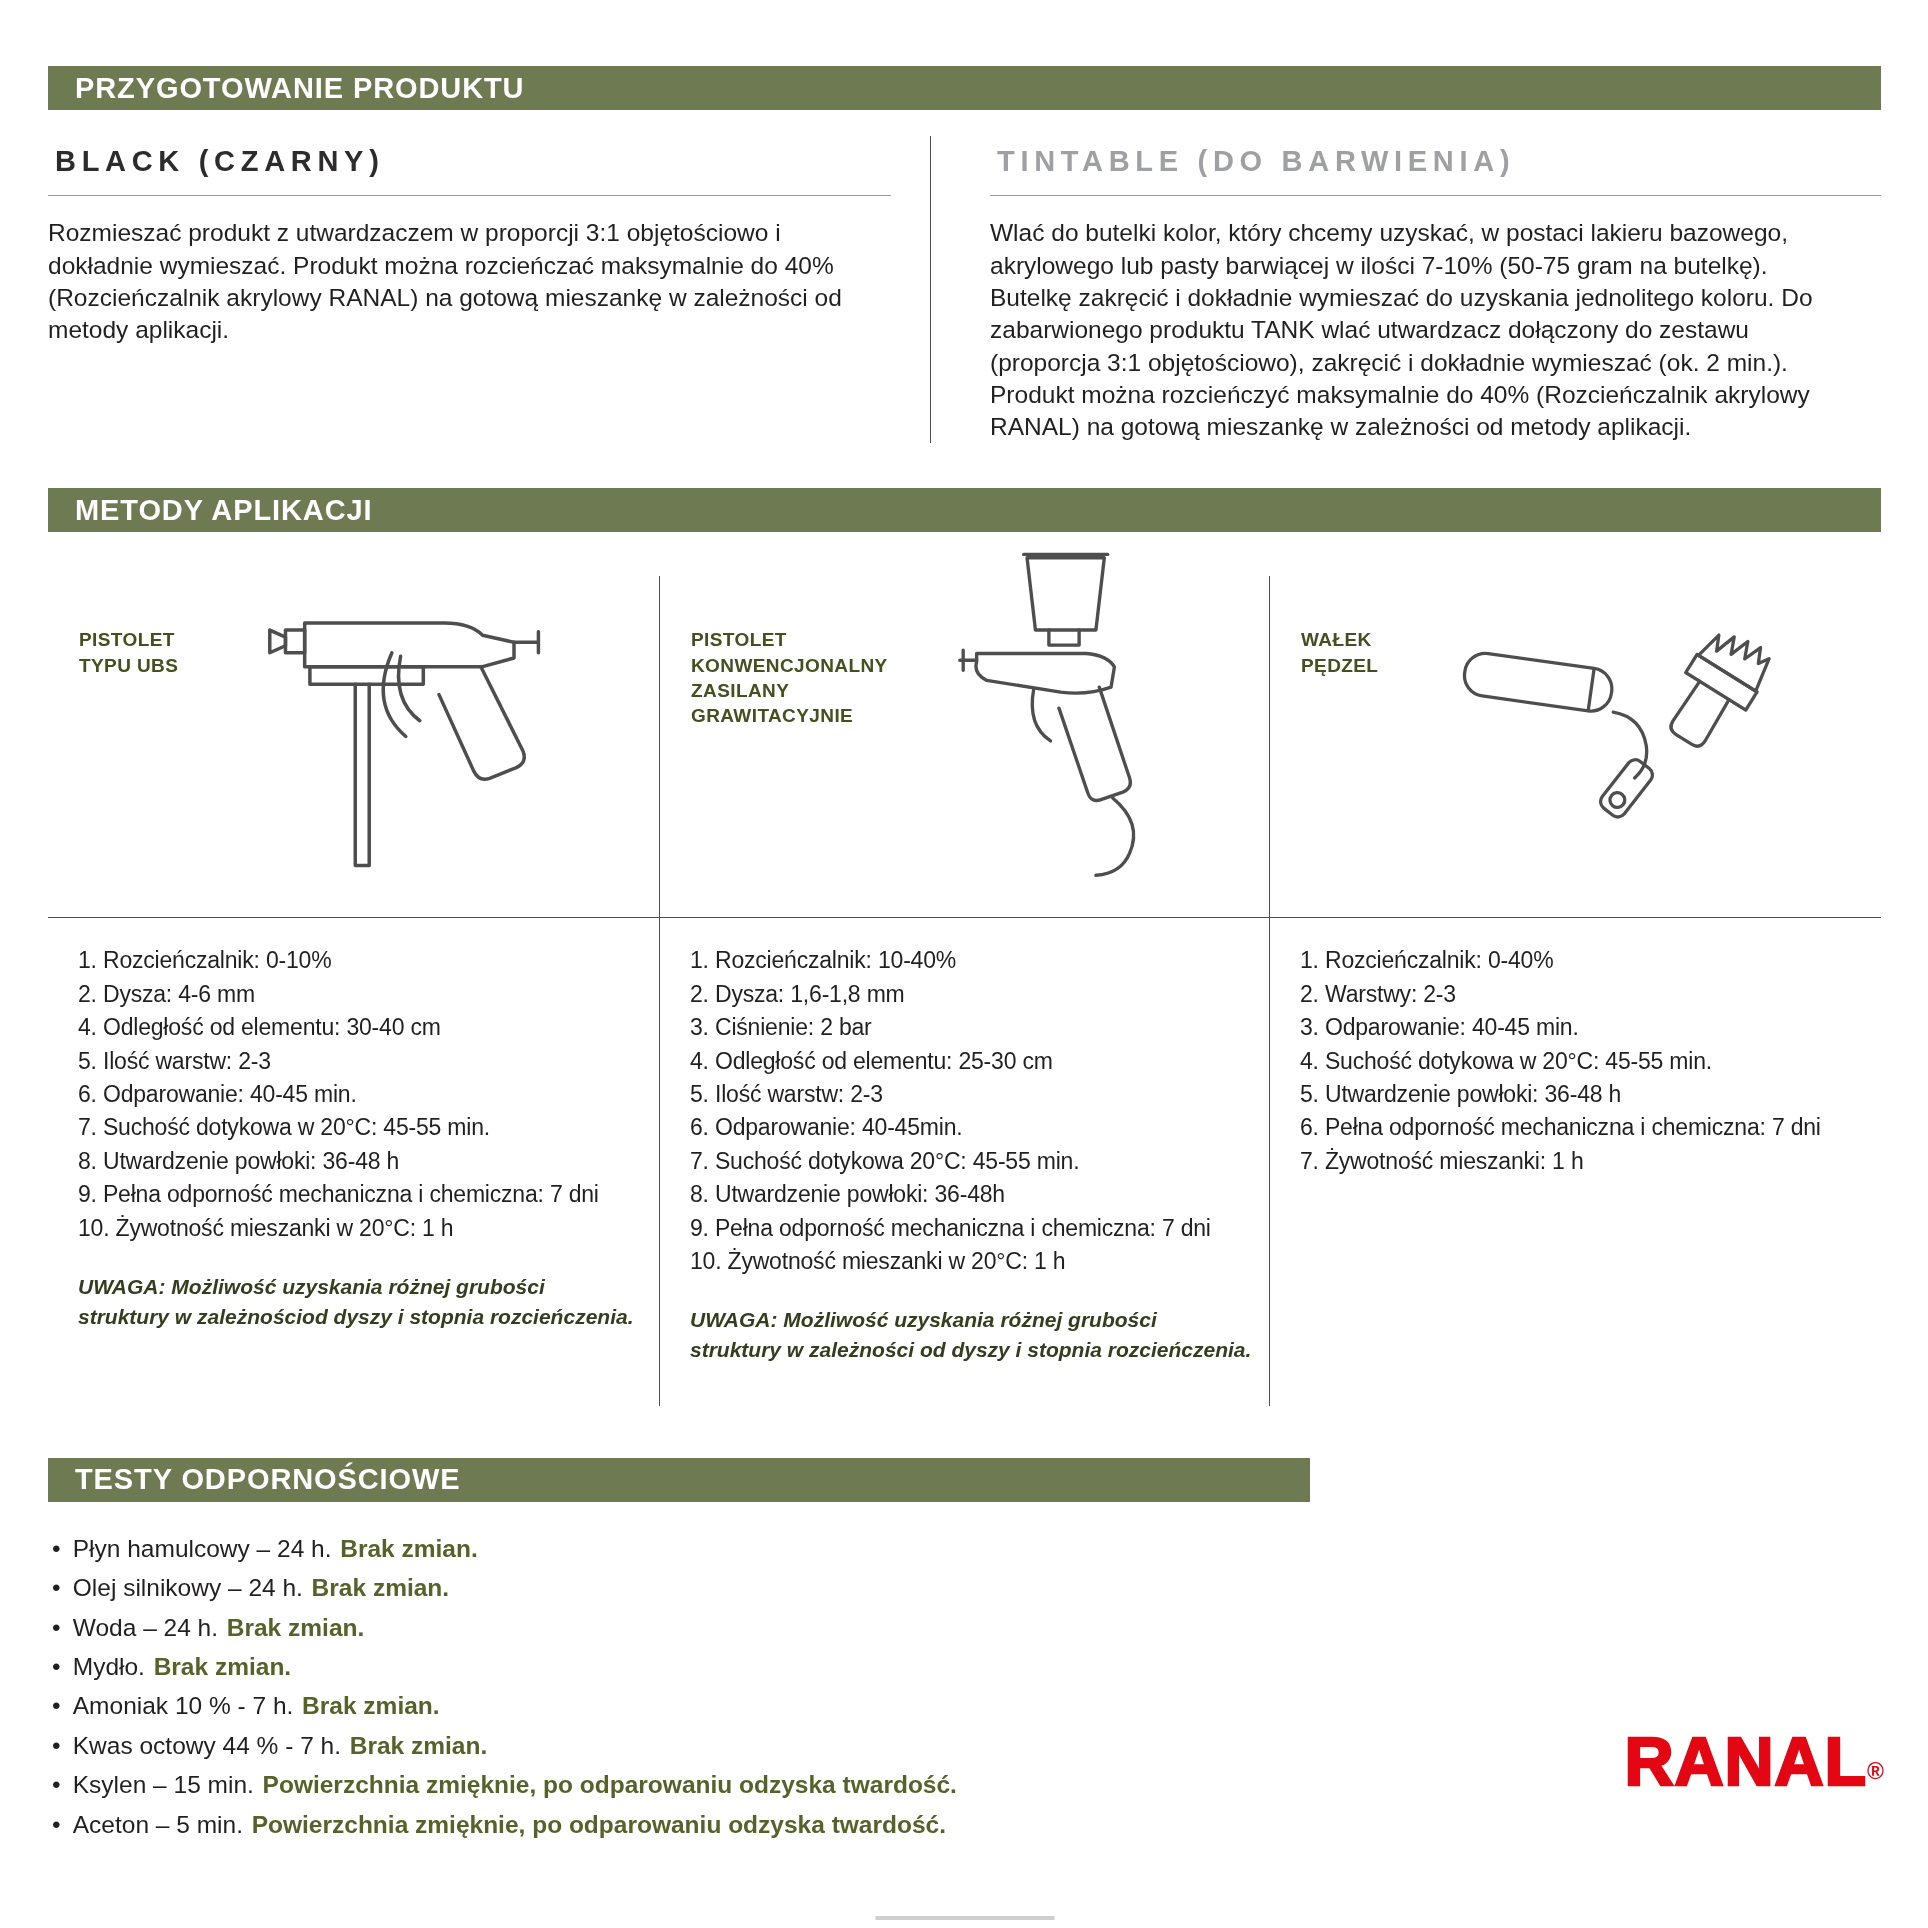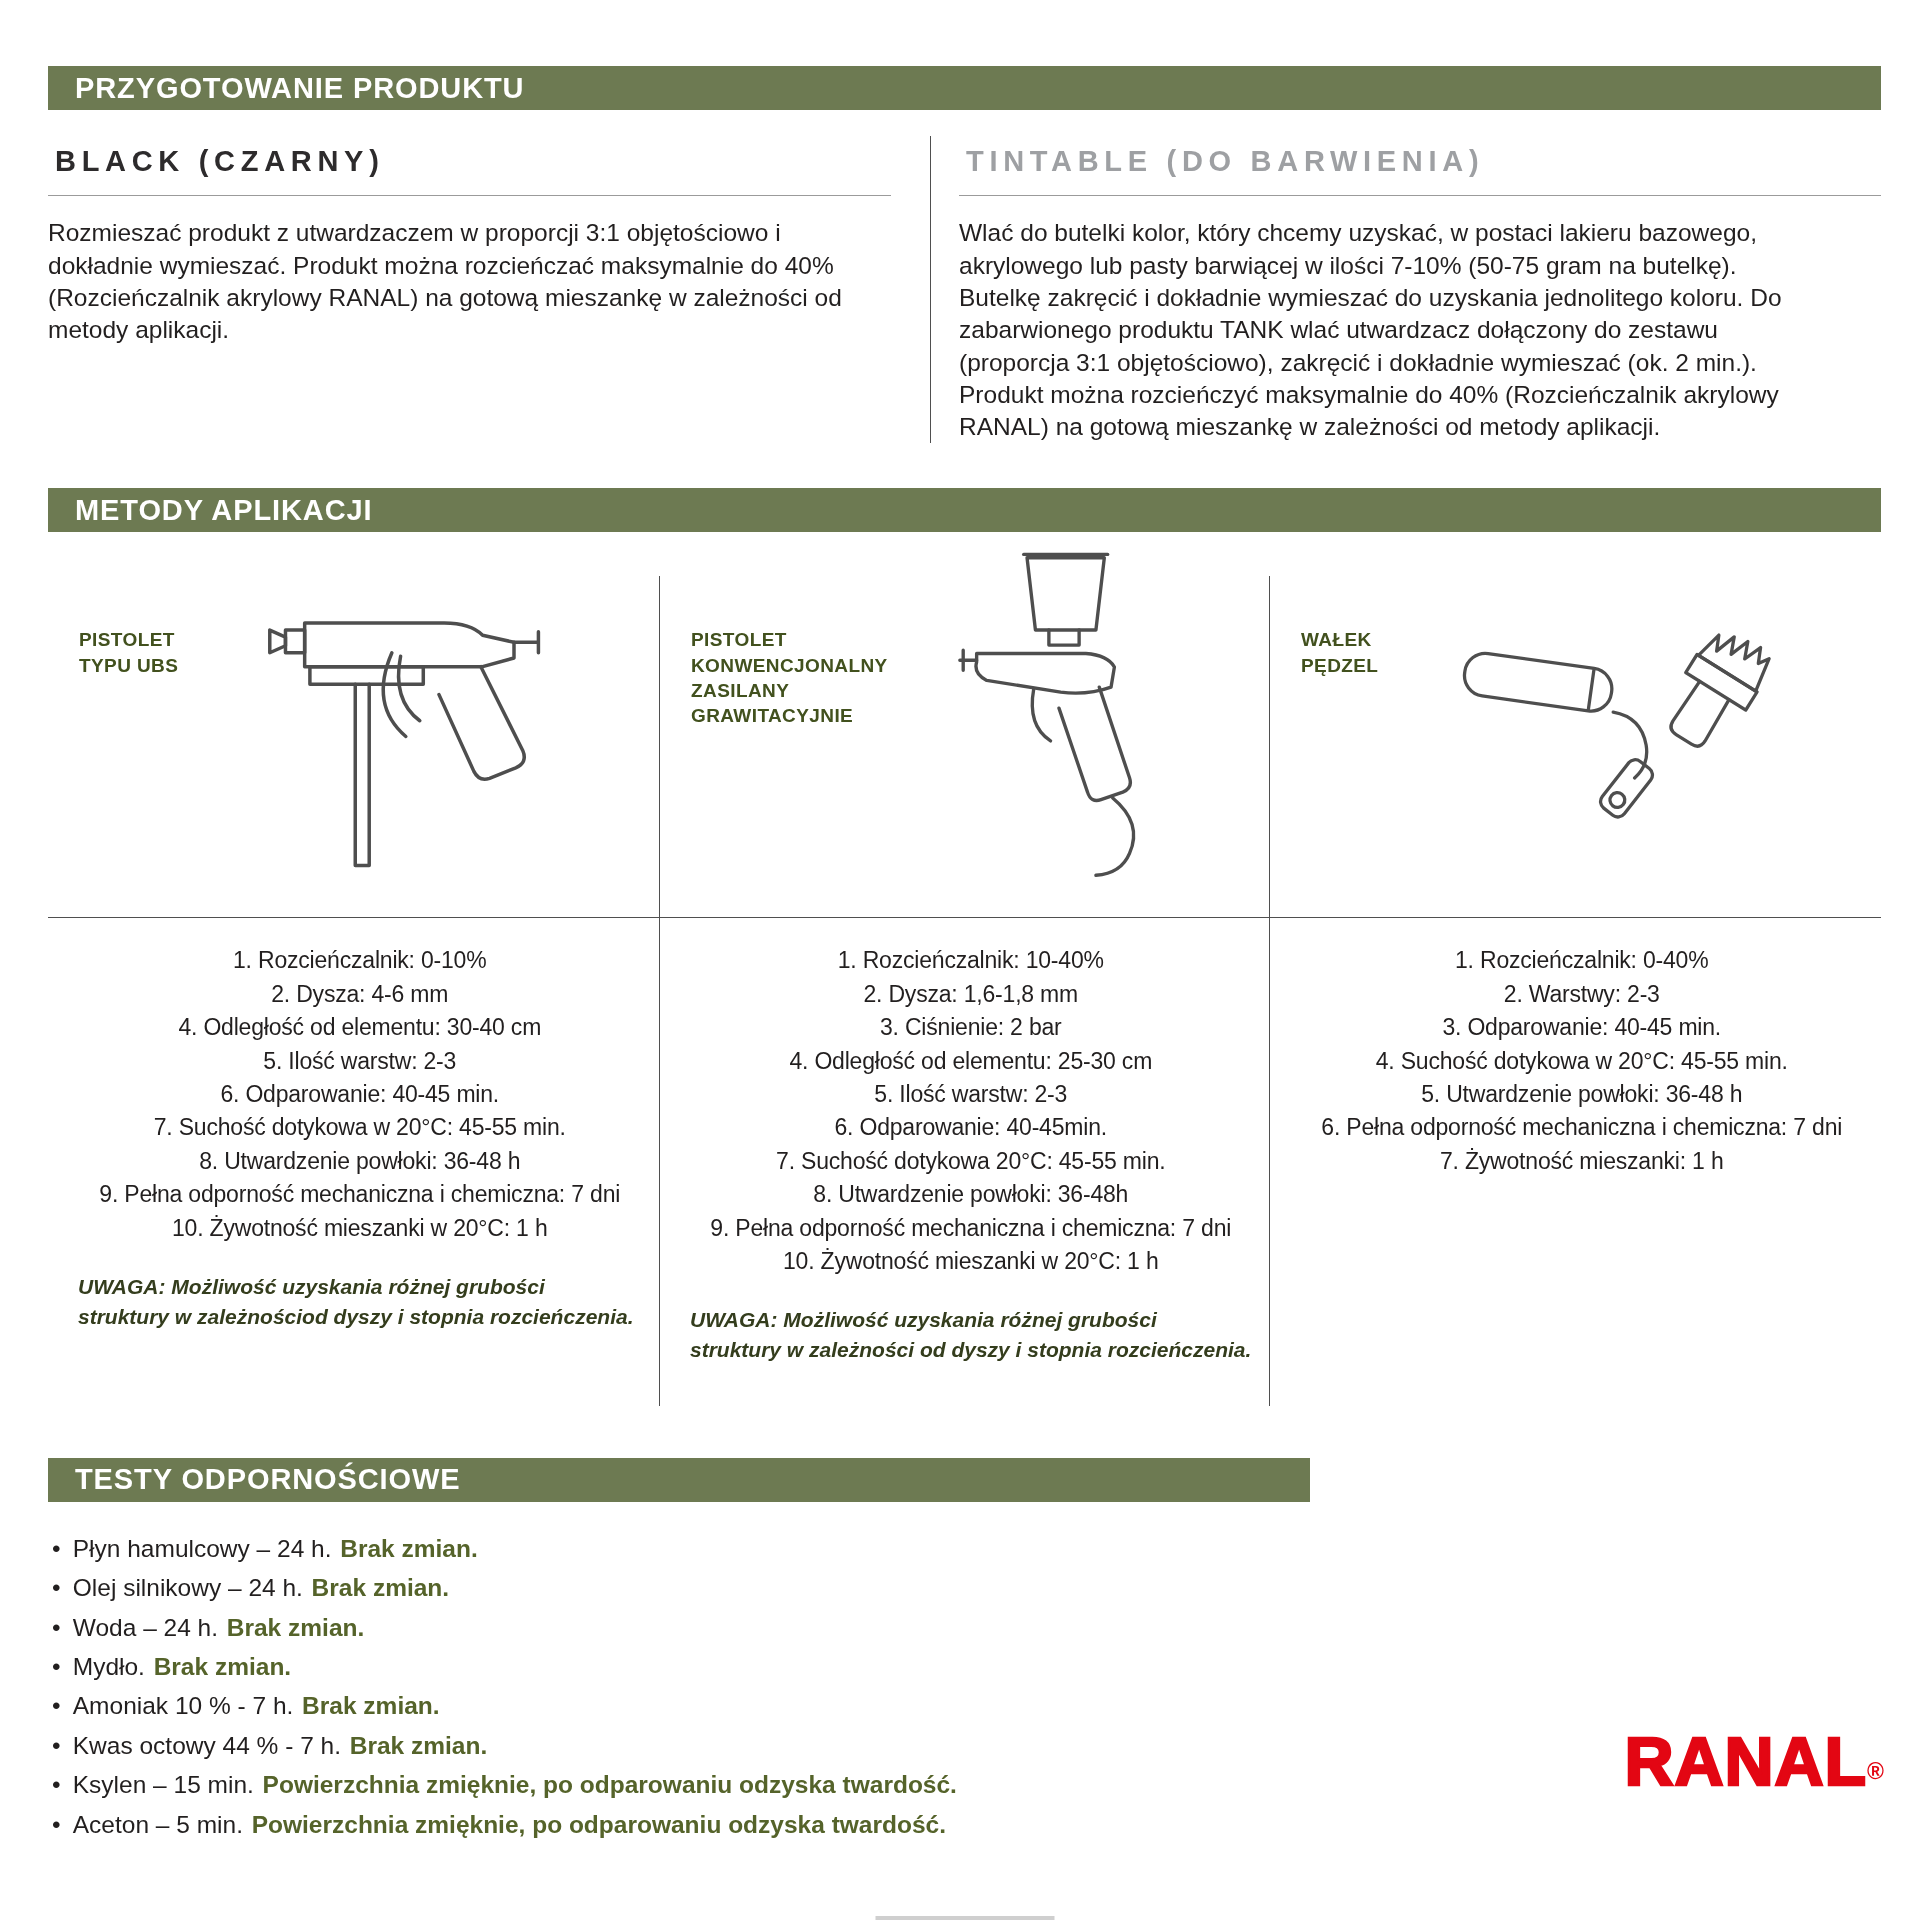--- a/index.html
+++ b/index.html
@@ -15,39 +15,39 @@
   .bar { margin:0 48px; height:44px; background:var(--green); color:#fff;
          font-size:29px; font-weight:bold; letter-spacing:0.9px;
          display:flex; align-items:center; padding-left:27px; }
   .bar-prep   { margin-top:66px; }
   .bar-methods{ margin-top:45px; }
   .bar-tests  { margin-top:52px; width:1262px; }
 
   
   .prep { display:flex; margin:26px 48px 0 48px; }
   .prep-left  { width:882px; padding-right:39px; }
-  .prep-right { flex:1; border-left:1.7px solid var(--dgray); padding-left:28px; }
+  .prep-right { flex:1; border-left:1.7px solid var(--dgray); padding-left:59px; }
   .sub { font-size:29px; font-weight:bold; letter-spacing:5.7px; color:#2d2b2c;
          padding:8.7px 0 17.5px 7px; border-bottom:1.7px solid #9b9b9b; margin-bottom:21px; white-space:nowrap; }
   .sub.gray { color:#9ea0a3; }
   .body { font-size:24.5px; line-height:1.32; color:#221f1f; max-width:860px; }
 
   
   .methods { display:grid; grid-template-columns:1fr 1fr 1fr; margin:44px 48px 0 48px; }
   .m-col.mid { border-left:1.7px solid var(--dgray); border-right:1.7px solid var(--dgray); }
   .m-top { position:relative; height:342px; border-bottom:1.7px solid var(--dgray); }
   .m-title { position:absolute; left:31px; top:51px; font-size:19px; line-height:1.32;
              font-weight:bold; color:var(--tgreen); white-space:pre-line; letter-spacing:0.4px; }
   .m-icon { position:absolute; }
   .m-icon.i1 { top:-7px;  right:49px; }
   .m-icon.i2 { top:-30px; right:87px; }
   .m-icon.i3 { top:39px;  right:94px; }
   .m-icon svg { display:block; }
   .m-list { padding:28px 17.5px 40px 30px; }
-  .step { font-size:23px; line-height:1.3; margin-bottom:3.5px; letter-spacing:-0.2px; color:#221f1f;text-align:center; }
+  .step { font-size:23px; line-height:1.3; margin-bottom:3.5px; letter-spacing:-0.2px; color:#221f1f; }
   .note { margin-top:28px; font-size:21px; font-weight:bold; font-style:italic;
           color:#343d1d; line-height:1.45; max-width:572px; }
 
   
   .tests { list-style:none; margin:33px 48px 0 52px; }
   .tests li { display:flex; align-items:baseline; font-size:24.5px; margin-bottom:11.4px; color:#221f1f; }
   .dot { margin-right:12.2px; }
   .t-result { font-weight:bold; color:#55632a; margin-left:8.7px; white-space:nowrap; }
   .t-label { white-space:nowrap; }
 

